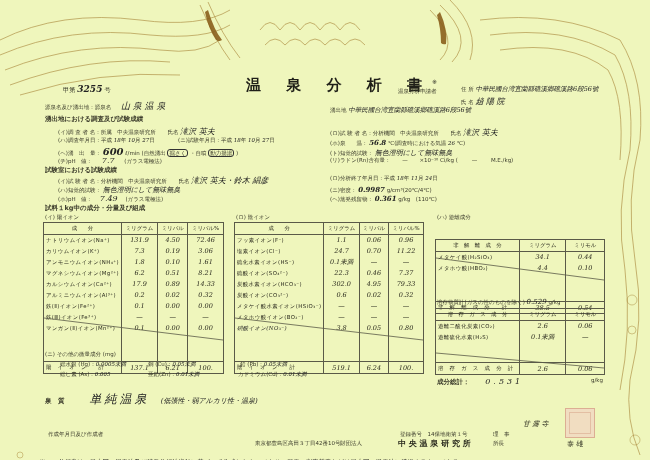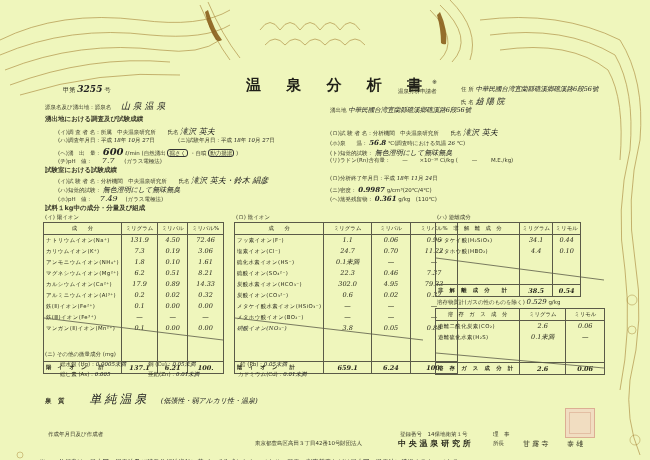--- a/index.html
+++ b/index.html
@@ -15,21 +15,21 @@
   .abs { position: absolute; white-space: nowrap; }
   .tiny { font-size: 5.5px; color: #3a3a2a; }
   .small { font-size: 6.2px; color: #2e2e22; }
   .hand { font-family: "DejaVu Serif", serif; font-style: italic; color: #222; margin-top: 36px; }
   .title { font-size: 15px; font-weight: bold; letter-spacing: 10px; color: #1f1f18; }
   .sec { font-size: 6.5px; font-weight: bold; }
   table.grid { position: absolute; border-collapse: collapse; border: 1px solid #5a5a48; font-size: 5.4px; }
   table.grid th, table.grid td { border-left: 1px solid #5a5a48; padding: 0 2px; height: 11px; white-space: nowrap; }
   table.grid th { border-bottom: 1px solid #5a5a48; font-weight: normal; text-align: center; height: 12px; }
   table.grid td.num { text-align: center; font-family: "DejaVu Serif", serif; font-style: italic; font-size: 6.5px; }
-  table.grid tr.total td { border-top: 1px solid #5a5a48; height: 12px; font-weight: bold; }
+  table.grid tr.total td { border-top: 1px solid #5a5a48; height: 12px; }
   table.grid td.name { letter-spacing: 0.4px; }
   .boxed { border: 1px solid #333; border-radius: 3px; padding: 0 1px; }
   .seal { position: absolute; left: 565px; top: 408px; width: 30px; height: 30px; border: 1px solid #d9a28c; background: #f2d9c2; opacity: 0.85; }
   .seal::before { content: ""; position: absolute; inset: 3px; border: 1px solid #e2b59f; }
 </style>
 </head>
 <body>
 
 <div class="page">
 
@@ -262,21 +262,21 @@
       <tr class="total">
           <td class="name">陽　イ　オ　ン　　計</td>
           <td class="num">137.1</td>
           <td class="num">6.21</td>
           <td class="num">100.</td>
         </tr>
     </tbody>
   </table>
 
   <div class="abs tiny" style="left:236px; top:214px;">(ロ) 陰イオン</div>
-  <table class="grid" style="left:234px; top:222px; width:224px;">
+  <table class="grid" style="left:234px; top:222px; width:190px;">
     <thead>
       <tr>
         <th style="width:85px;">成　　分</th>
         <th>ミリグラム</th>
         <th>ミリバル</th>
         <th>ミリバル%</th>
       </tr>
     </thead>
     <tbody>
       <tr>
@@ -334,38 +334,38 @@
           <td class="num">0.80</td>
         </tr>
       <tr>
           <td style="height:28px;"></td>
           <td></td>
           <td></td>
           <td></td>
         </tr>
       <tr class="total">
           <td class="name">陰　イ　オ　ン　　計</td>
-          <td class="num">659.1</td>
+          <td class="num">519.1</td>
           <td class="num">6.24</td>
           <td class="num">100.</td>
         </tr>
     </tbody>
   </table>
 
   <svg class="ornament" width="650" height="460" viewBox="0 0 650 460">
     <g stroke="#5a5a48" stroke-width="0.8">
       <line x1="44" y1="318" x2="223" y2="340"></line>
       <line x1="235" y1="318" x2="423" y2="340"></line>
       <line x1="436" y1="258" x2="604" y2="280"></line>
       <line x1="436" y1="353" x2="604" y2="368"></line>
     </g>
   </svg>
 
   <div class="abs tiny" style="left:437px; top:214px;">(ハ) 遊離成分</div>
-  <table class="grid" style="left:435px; top:222px; width:146px;">
+  <table class="grid" style="left:435px; top:239px; width:170px;">
     <thead>
       <tr>
         <th style="width:84px;">非　解　離　成　分</th>
         <th>ミリグラム</th>
         <th>ミリモル</th>
       </tr>
     </thead>
     <tbody>
       <tr>
           <td class="name">メタケイ酸(H₂SiO₃)</td>
@@ -421,20 +421,25 @@
           <td></td>
         </tr>
       <tr class="total">
           <td class="name">溶　存　ガ　ス　成　分　計</td>
           <td class="num">2.6</td>
           <td class="num">0.06</td>
         </tr>
     </tbody>
   </table>
 
+  <div class="abs tiny" style="left:437px; top:377px; width:168px;">
+    <span class="sec">成分総計：</span>
+    <span class="hand" style="font-size:8px; margin-left:14px; letter-spacing:3px;">0.531</span>
+    <span style="position:absolute; right:2px;">g/kg</span>
+  </div>
 
   <div class="abs tiny" style="left:45px; top:351px;">(ニ) その他の微量成分 (mg)</div>
   <div class="abs tiny" style="left:60px; top:361px;"><span>総水銀 (Hg)：</span><span class="hand">0.0005未満</span></div>
   <div class="abs tiny" style="left:148px; top:361px;"><span>銅 (Cu)：</span><span class="hand">0.05未満</span></div>
   <div class="abs tiny" style="left:240px; top:361px;"><span>鉛 (Pb)：</span><span class="hand">0.05未満</span></div>
   <div class="abs tiny" style="left:60px; top:371px;"><span>総ヒ素 (As)：</span><span class="hand">0.005</span></div>
   <div class="abs tiny" style="left:148px; top:371px;"><span>亜鉛(Zn)：</span><span class="hand">0.01未満</span></div>
   <div class="abs tiny" style="left:238px; top:371px;"><span>カドミウム(Cd)：</span><span class="hand">0.01未満</span></div>
 
   <div class="abs" style="left:45px; top:388px;">
@@ -445,17 +450,17 @@
 
   <div class="abs hand" style="left:38px; top:423px; font-size:6.3px; width:560px; white-space:normal; line-height:1;">※この分析書は、日本国の温泉法及び鉱泉分析法指針に基づいて作成したものであり、温泉の判定基準などは日本国の温泉法に準拠するものである。</div>
   <div class="abs tiny" style="left:48px; top:431px;">作成年月日及び作成者</div>
   <div class="abs tiny hand" style="left:60px; top:440px;">平成18年11月28日</div>
   <div class="abs tiny" style="left:255px; top:440px;">東京都豊島区高田３丁目42番10号</div>
   <div class="abs tiny" style="left:340px; top:440px;">財団法人</div>
   <div class="abs tiny" style="left:400px; top:431px;">登録番号　14保地衛第１号</div>
   <div class="abs" style="left:398px; top:438px; font-size:8px; font-weight:bold;">中 央 温 泉 研 究 所</div>
   <div class="abs tiny" style="left:493px; top:431px;">理　事</div>
   <div class="abs tiny" style="left:493px; top:440px;">所長</div>
-  <div class="abs" style="left:523px; top:439px; font-size:7px;">甘 露 寺</div>
+  <div class="abs" style="left:523px; top:419px; font-size:7px;font-style:italic;">甘 露 寺</div>
   <div class="seal"></div>
   <div class="abs" style="left:567px; top:439px; font-size:7px;">泰 雄</div>
 
 </div>
 
 </body></html>

